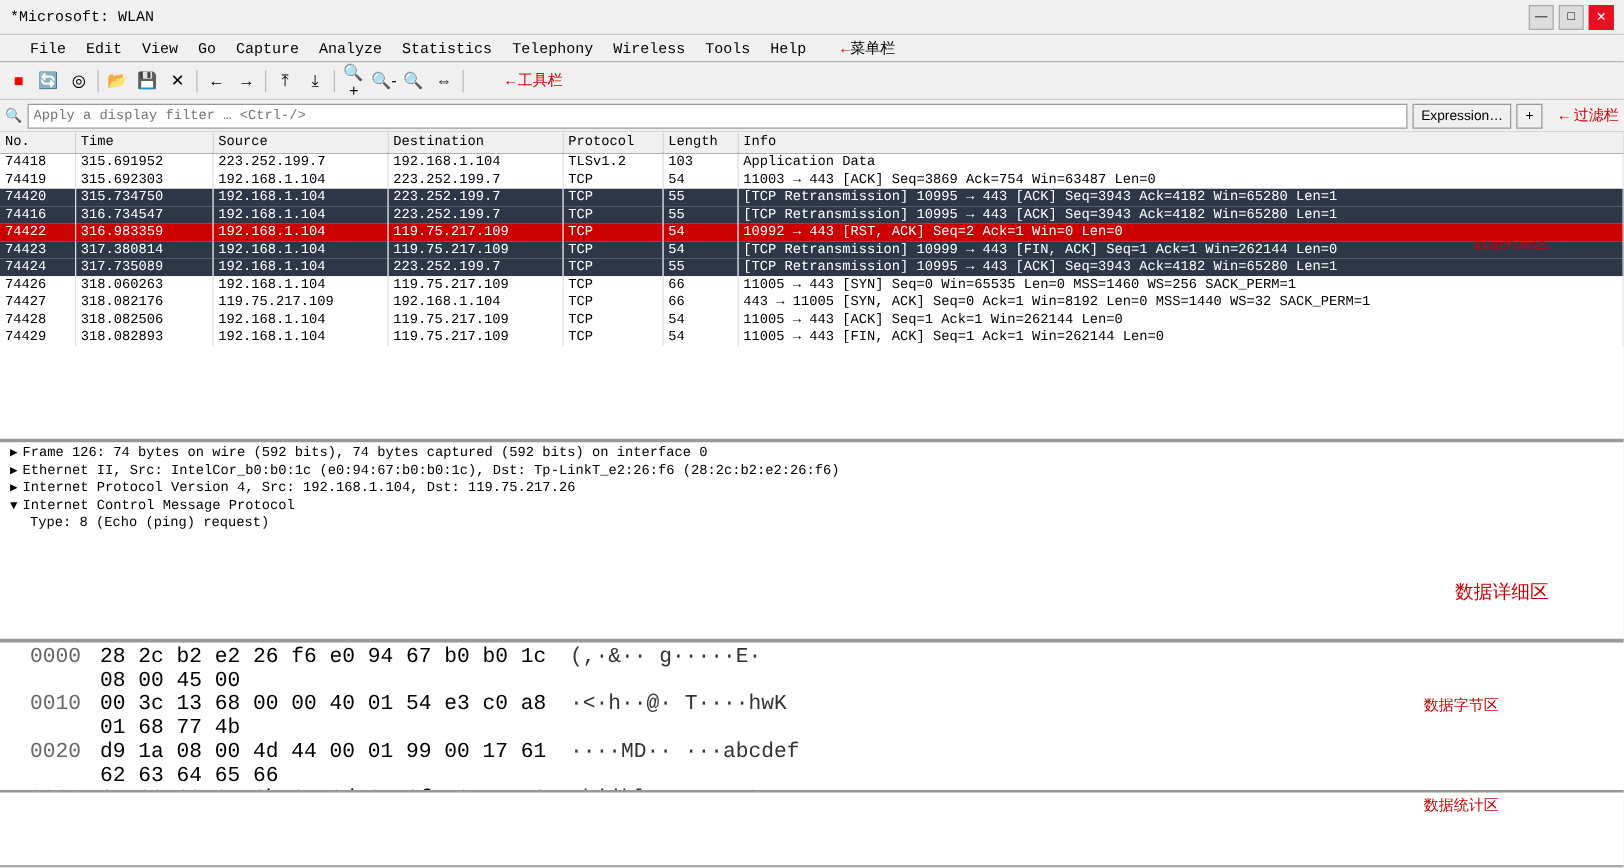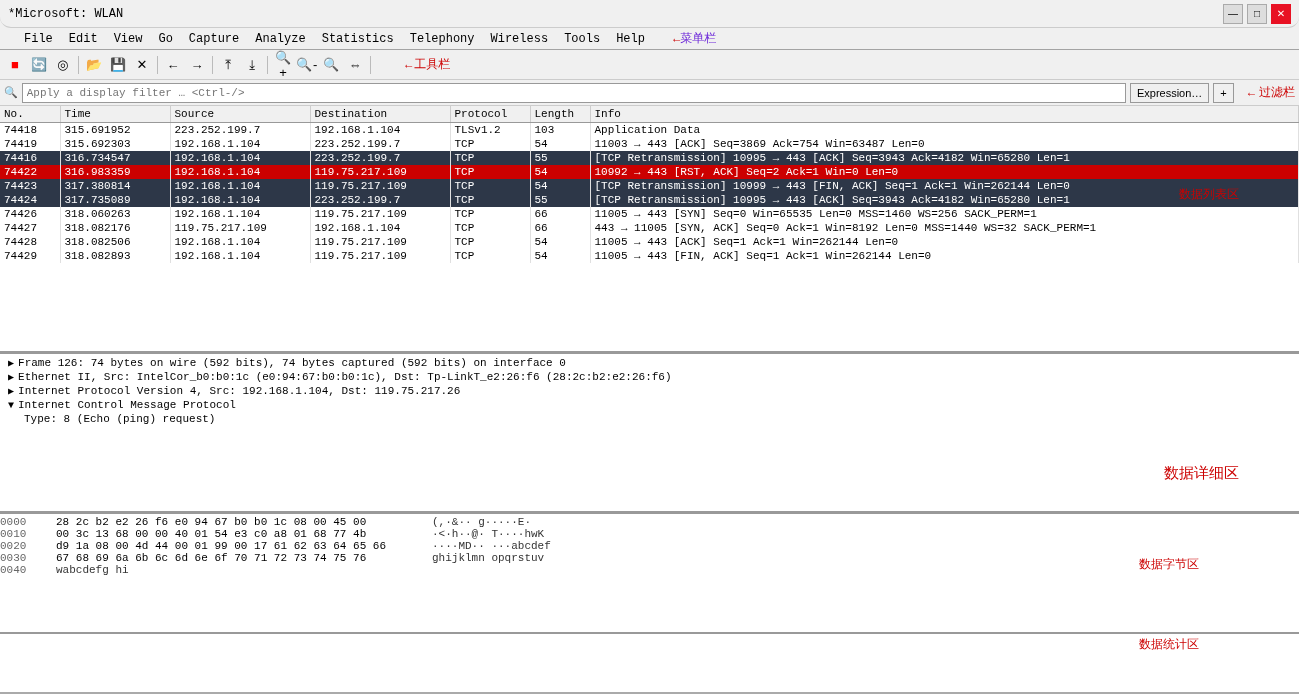--- a/index.html
+++ b/index.html
@@ -8,21 +8,20 @@
     
     #titlebar {
       background: #f0f0f0;
       height: 28px;
       display: flex;
       align-items: center;
       justify-content: space-between;
       padding: 4px 8px;
       border-bottom: 1px solid #ccc;
       font-size: 12px;
-      border-radius: 11px;
     }
     .titlebar-btn {
       width: 20px; height: 20px;
       background: #ddd;
       border: 1px solid #aaa;
       cursor: pointer;
       font-size: 10px;
       display: flex; align-items: center; justify-content: center;
     }
     
@@ -149,22 +148,22 @@
     
     #hex-pane {
       background: white;
       height: 120px;
       overflow-y: auto;
       border-bottom: 2px solid #999;
       padding: 2px 0;
       position: relative;
     }
     .hex-row {
-      padding: 0 0;
-      font-size: 11px;
+      padding: 0 24px;
+      font-size: 17px;
       font-family: 'Courier New', monospace;
       display: flex;
       gap: 16px;
     }
     .hex-offset { color: #666; width: 40px; }
     .hex-bytes { width: 360px; }
     .hex-ascii { color: #333; }
 
     .main-area {
       display: flex;
@@ -193,21 +192,21 @@
     <span class="menu-item">Go</span>
     <span class="menu-item">Capture</span>
     <span class="menu-item">Analyze</span>
     <span class="menu-item">Statistics</span>
     <span class="menu-item">Telephony</span>
     <span class="menu-item">Wireless</span>
     <span class="menu-item">Tools</span>
     <span class="menu-item">Help</span>
 
     <span style="margin-left:20px;color:#cc0000;font-size:12px;pointer-events:none;">← </span>
-    <span style="color:#6d28d9;font-size:12px;pointer-events:none;">菜单栏</span>
+    <span style="color:#000000;font-size:12px;pointer-events:none;">菜单栏</span>
   </div>
 
   <div id="toolbar">
     <button class="tool-btn" style="color:red;">■</button>
     <button class="tool-btn">🔄</button>
     <button class="tool-btn">◎</button>
     <div class="tool-sep"></div>
     <button class="tool-btn">📂</button>
     <button class="tool-btn">💾</button>
     <button class="tool-btn">✕</button>
@@ -264,20 +263,29 @@
               <td>Application Data</td>
             </tr>
             <tr style="background: white; color: black;">
               <td>74419</td>
               <td>315.692303</td>
               <td>192.168.1.104</td>
               <td>223.252.199.7</td>
               <td>TCP</td>
               <td>54</td>
               <td>11003 → 443 [ACK] Seq=3869 Ack=754 Win=63487 Len=0</td>
+            </tr>
+            <tr style="background: rgb(45, 55, 72); color: white;">
+              <td>74420</td>
+              <td>315.734750</td>
+              <td>192.168.1.104</td>
+              <td>223.252.199.7</td>
+              <td>TCP</td>
+              <td>55</td>
+              <td>[TCP Retransmission] 10995 → 443 [ACK] Seq=3943 Ack=4182 Win=65280 Len=1</td>
             </tr>
             <tr style="background: rgb(45, 55, 72); color: white;">
               <td>74416</td>
               <td>316.734547</td>
               <td>192.168.1.104</td>
               <td>223.252.199.7</td>
               <td>TCP</td>
               <td>55</td>
               <td>[TCP Retransmission] 10995 → 443 [ACK] Seq=3943 Ack=4182 Win=65280 Len=1</td>
             </tr>

